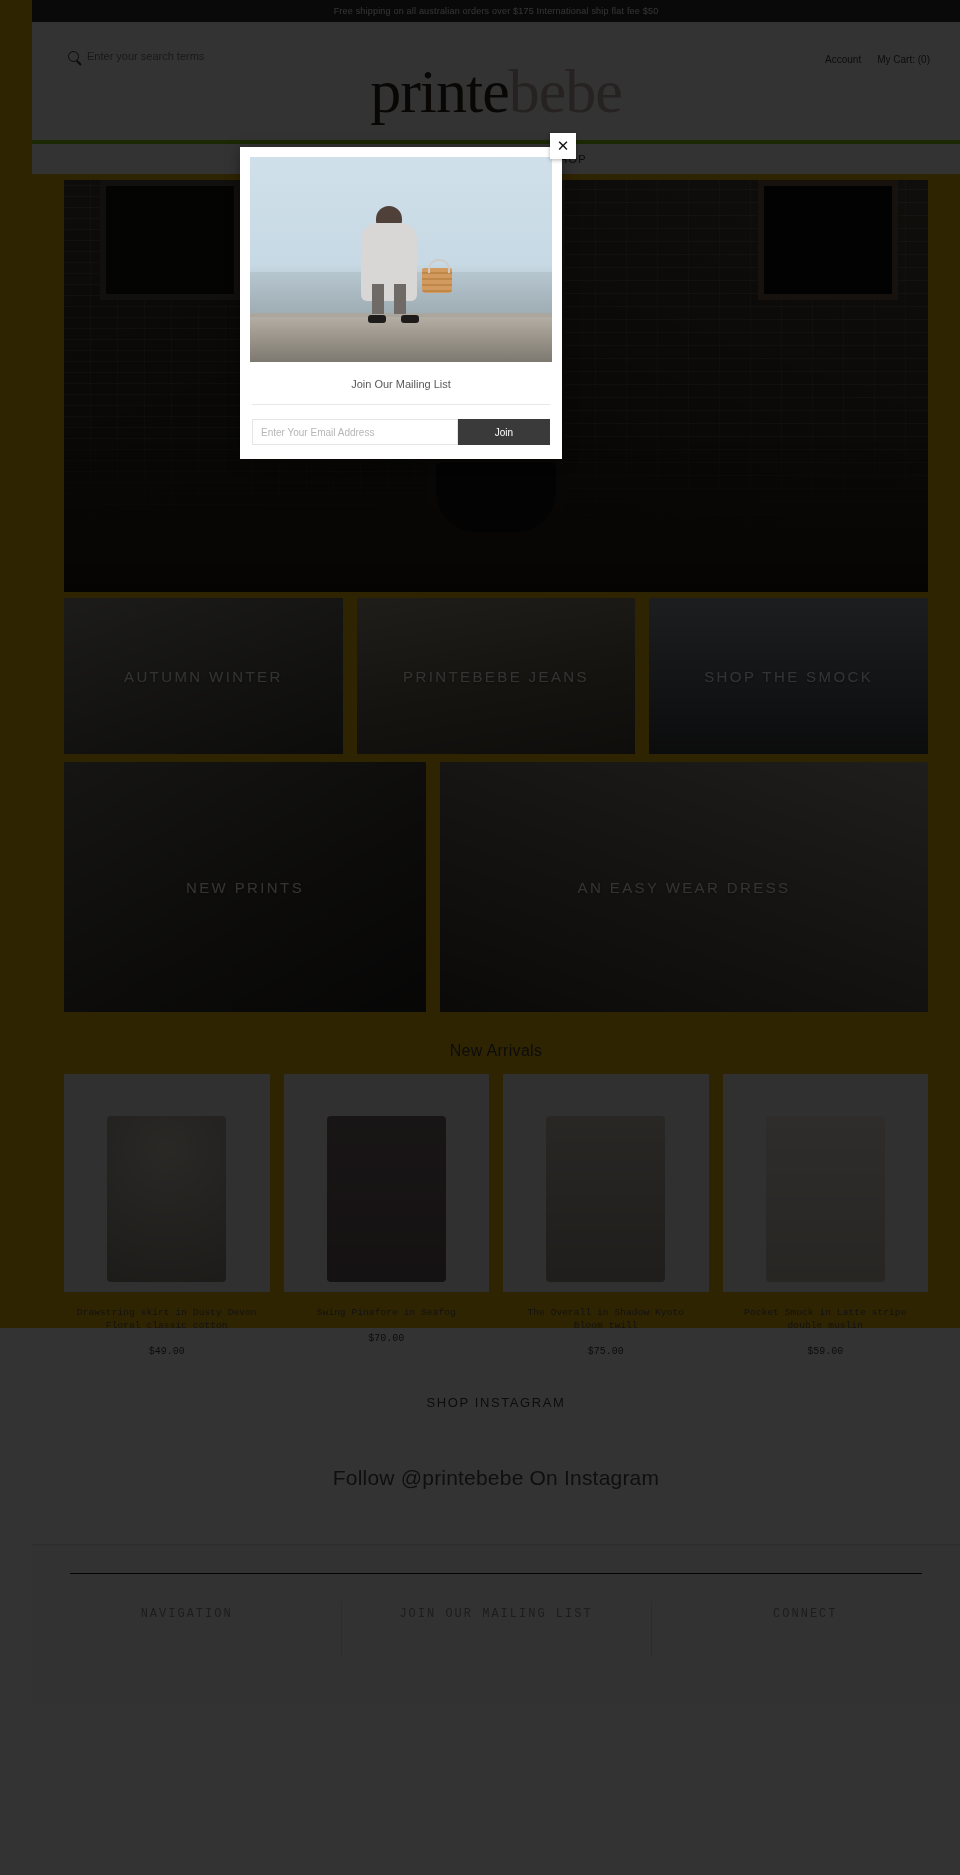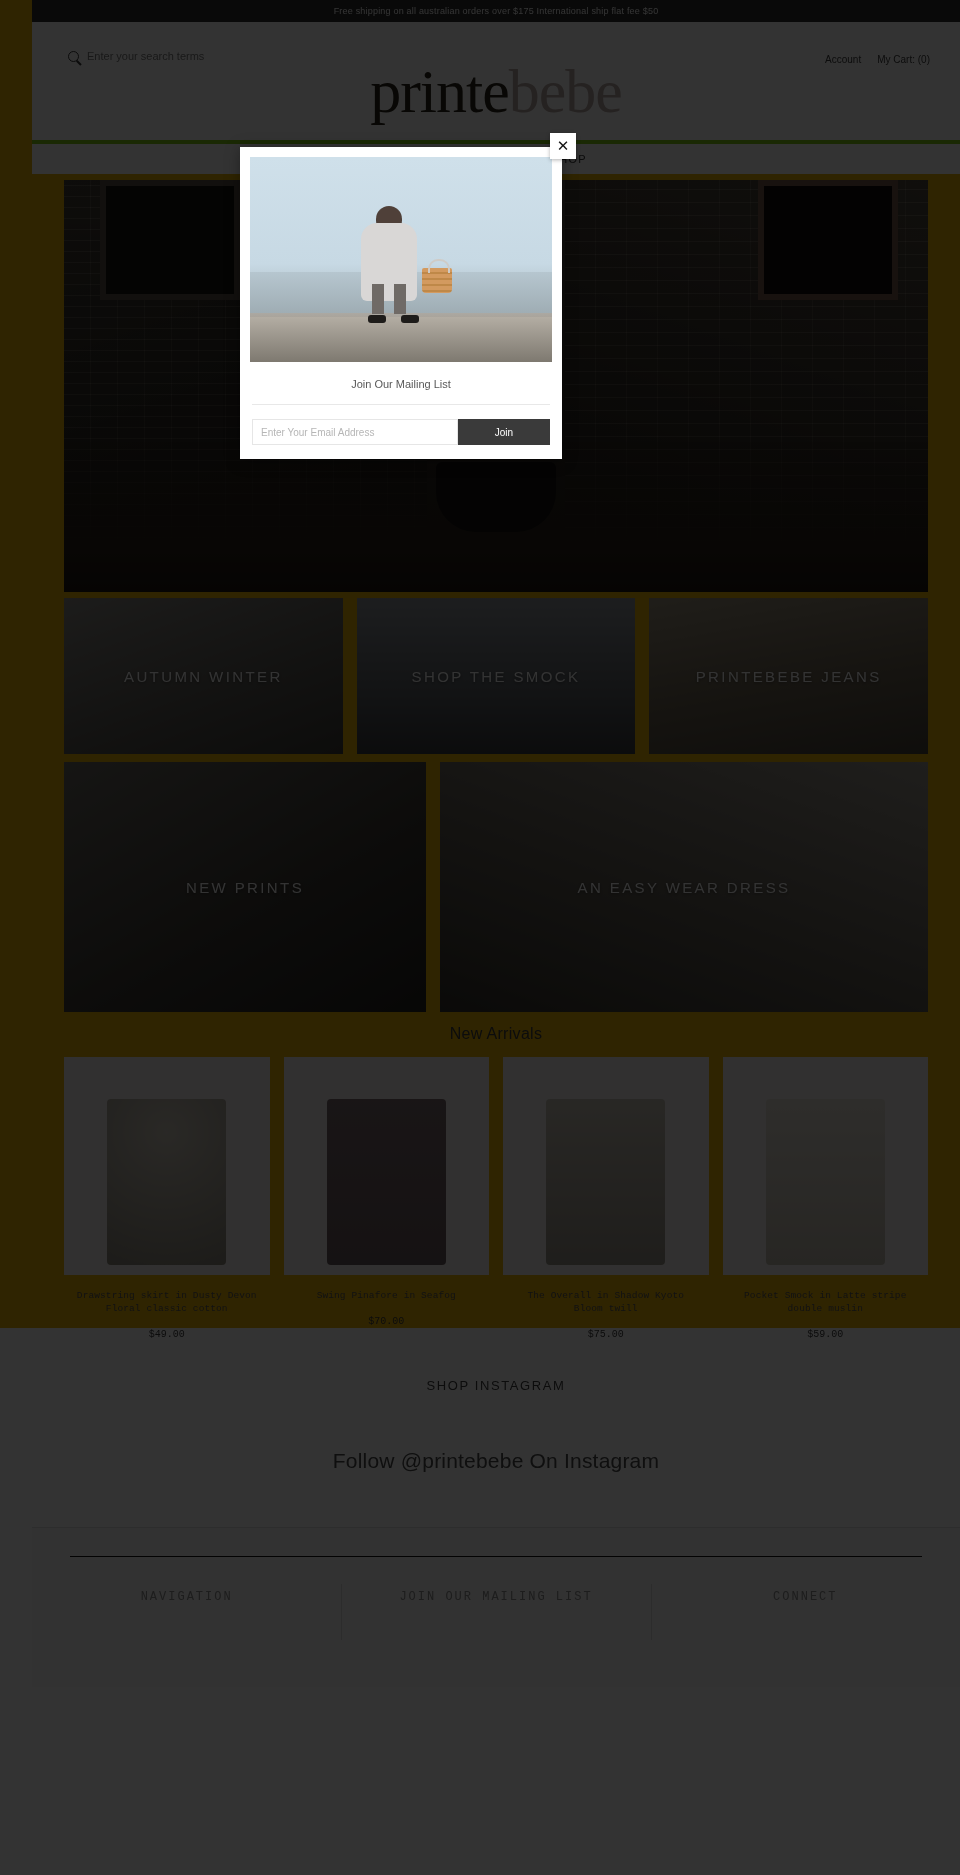--- a/index.html
+++ b/index.html
@@ -111,21 +111,21 @@
   
   .tiles2 { margin: 8px 32px 0 32px; display: flex; gap: 14px; }
   .tile2 {
     height: 250px; position: relative; overflow: hidden;
     display: flex; align-items: center; justify-content: center;
   }
   .tile2.a { width: 362px; background: linear-gradient(150deg,#6d6a63,#403d38 55%,#24221f); }
   .tile2.b { flex:1; background: linear-gradient(200deg,#9a958c,#615c53 55%,#35322d); }
 
   .section-title {
-    text-align: center; font-size: 16px; color: #3d3d3d; margin: 13px 0 14px;
+    text-align: center; font-size: 16px; color: #3d3d3d; margin: 30px 0 14px;
     font-family: "Liberation Sans", sans-serif; letter-spacing: .3px;
   }
 
   
   .products { display: flex; gap: 14px; margin: 0 32px; }
   .product { flex: 1; }
   .product .thumb {
     height: 218px; display:flex; align-items:flex-end; justify-content:center;
     background: #f3f1ee; position: relative; overflow:hidden;
   }
@@ -268,25 +268,25 @@
     <div class="window l"></div>
     <div class="window r"></div>
     <div class="leaves"></div>
     <div class="urn"></div>
   </div>
 
   <div class="tiles3">
     <div class="tile3 t1">
       <span class="tile-label">AUTUMN WINTER</span>
     </div>
+    <div class="tile3 t2">
+      <span class="tile-label">PRINTEBEBE JEANS</span>
+    </div>
     <div class="tile3 t3">
       <span class="tile-label">SHOP THE SMOCK</span>
-    </div>
-    <div class="tile3 t2">
-      <span class="tile-label">PRINTEBEBE JEANS</span>
     </div>
   </div>
 
   <div class="tiles2">
     <div class="tile2 a">
       <span class="tile-label">NEW PRINTS</span>
     </div>
     <div class="tile2 b">
       <span class="tile-label">AN EASY WEAR DRESS</span>
     </div>

